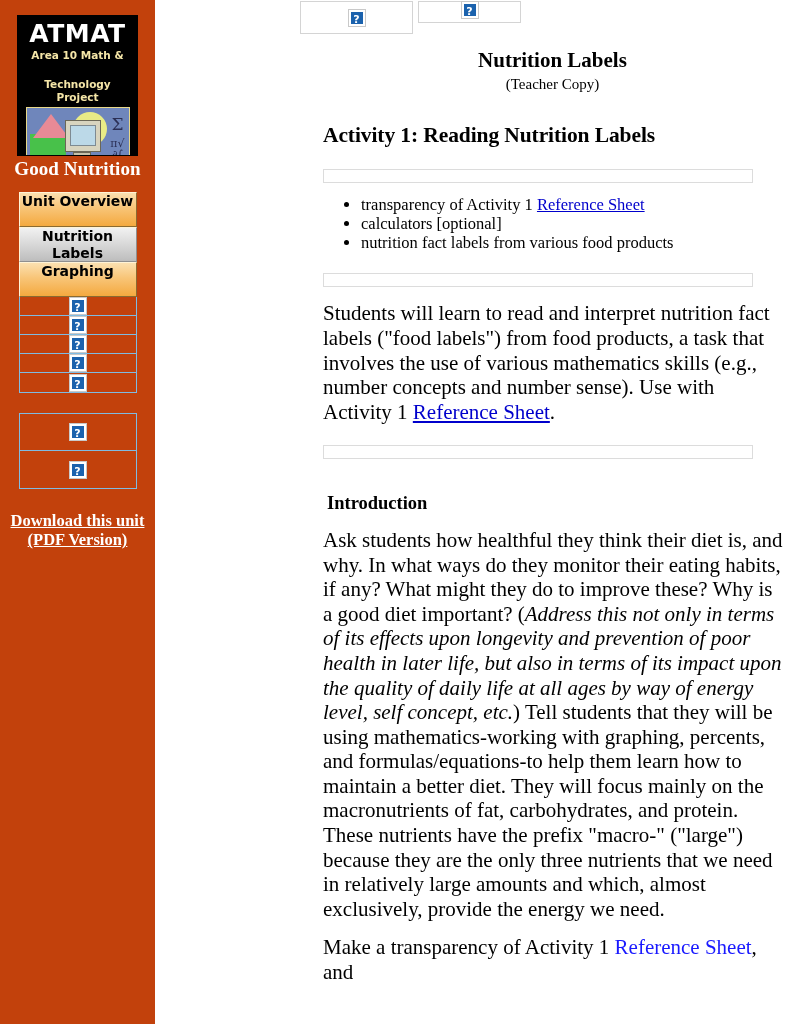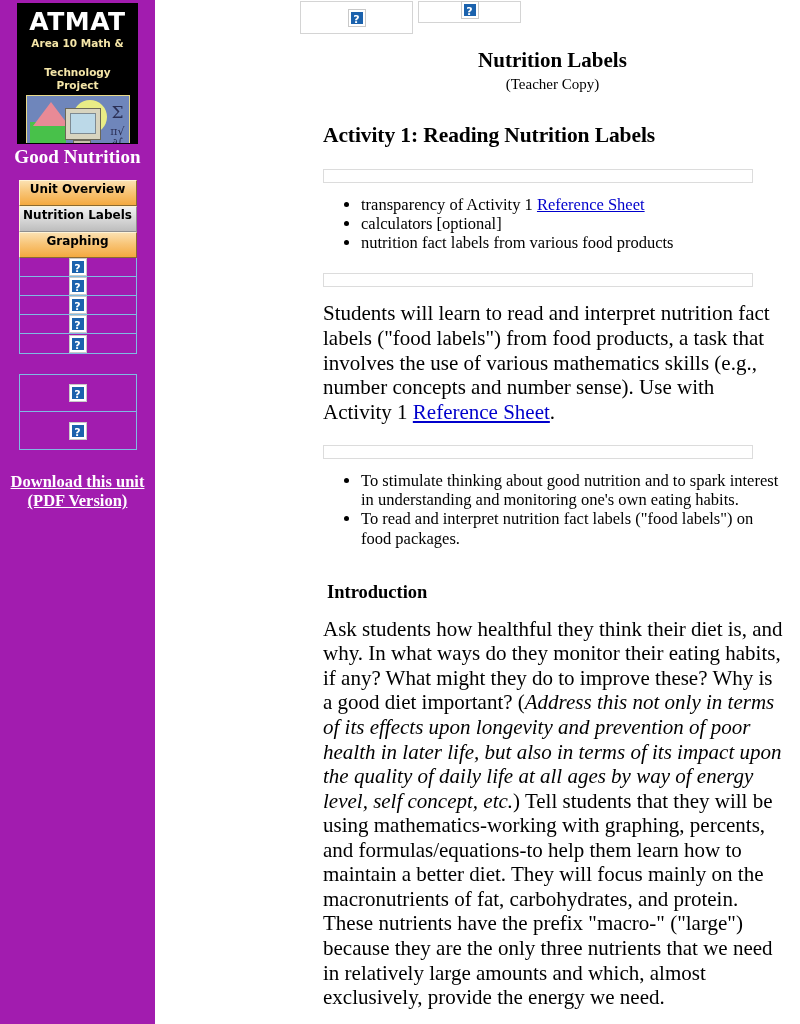--- a/index.html
+++ b/index.html
@@ -8,22 +8,22 @@
     width: 800px; height: 1024px;
     overflow: hidden;
     background: #ffffff;
     font-family: "Liberation Serif", "DejaVu Serif", serif;
   }
   .page { display: flex; width: 800px; height: 1024px; align-items: flex-start; }
 
   
   .sidebar {
     width: 155px; min-width: 155px; height: 1024px;
-    background: #a21caf;
-    padding-top: 0;
+    background: #c2410c;
+    padding-top: 12px;
     text-align: center;
     position: relative;
   }
   .logo-box {
     width: 121px; height: 141px;
     margin: 3px auto 0 auto;
     background: #000000;
     border: 1px solid #000;
     position: relative;
     overflow: hidden;
@@ -70,24 +70,24 @@
     color: #ffffff;
     font-weight: bold;
     font-size: 19px;
     margin-top: 2px;
     letter-spacing: 0.1px;
   }
 
   .navgroup { width: 118px; margin: 12px auto 0 auto; }
   .navbtn {
     display: block;
-    height: 26px;
+    height: 35px;
     line-height: 17px;
     font-family: "DejaVu Sans", sans-serif;
-    font-size: 12px;
+    font-size: 14px;
     font-weight: bold;
     color: #000000;
     text-decoration: none;
     border-top: 1px solid #fff3d6;
     border-left: 1px solid #fff3d6;
     border-right: 1px solid #8a6a32;
     border-bottom: 1px solid #8a6a32;
   }
   .navbtn.orange {
     background: linear-gradient(to bottom, #fbe0b0 0%, #f8c578 45%, #f4a93f 100%);
@@ -313,24 +313,20 @@
         <li>calculators [optional]</li>
         <li>nutrition fact labels from various food products</li>
       </ul>
 
       <div class="hdr-img"></div>
 
       <p class="body"><span>Students will learn to read and interpret nutrition fact labels ("food labels") from food products, a task that involves the use of various mathematics skills (e.g., number concepts and number sense). Use with Activity 1 </span><a href="#">Reference Sheet</a><span>.</span></p>
 
       <div class="hdr-img"></div>
 
-      <ul class="bullets">
-        <li>To stimulate thinking about good nutrition and to spark interest in understanding and monitoring one's own eating habits.</li>
-        <li>To read and interpret nutrition fact labels ("food labels") on food packages.</li>
-      </ul>
 
       <div class="spacer-lg"></div>
 
       <h2 class="intro">Introduction</h2>
 
       <p class="body"><span>Ask students how healthful they think their diet is, and why. In what ways do they monitor their eating habits, if any? What might they do to improve these? Why is a good diet important? (</span><em>Address this not only in terms of its effects upon longevity and prevention of poor health in later life, but also in terms of its impact upon the quality of daily life at all ages by way of energy level, self concept, etc.</em><span>) Tell students that they will be using mathematics-working with graphing, percents, and formulas/equations-to help them learn how to maintain a better diet. They will focus mainly on the macronutrients of fat, carbohydrates, and protein. These nutrients have the prefix "macro-" ("large") because they are the only three nutrients that we need in relatively large amounts and which, almost exclusively, provide the energy we need.</span></p>
 
       <p class="body"><span>Make a transparency of Activity 1 </span><a class="plain" href="#">Reference Sheet</a><span>, and</span></p>
 
     </div>

